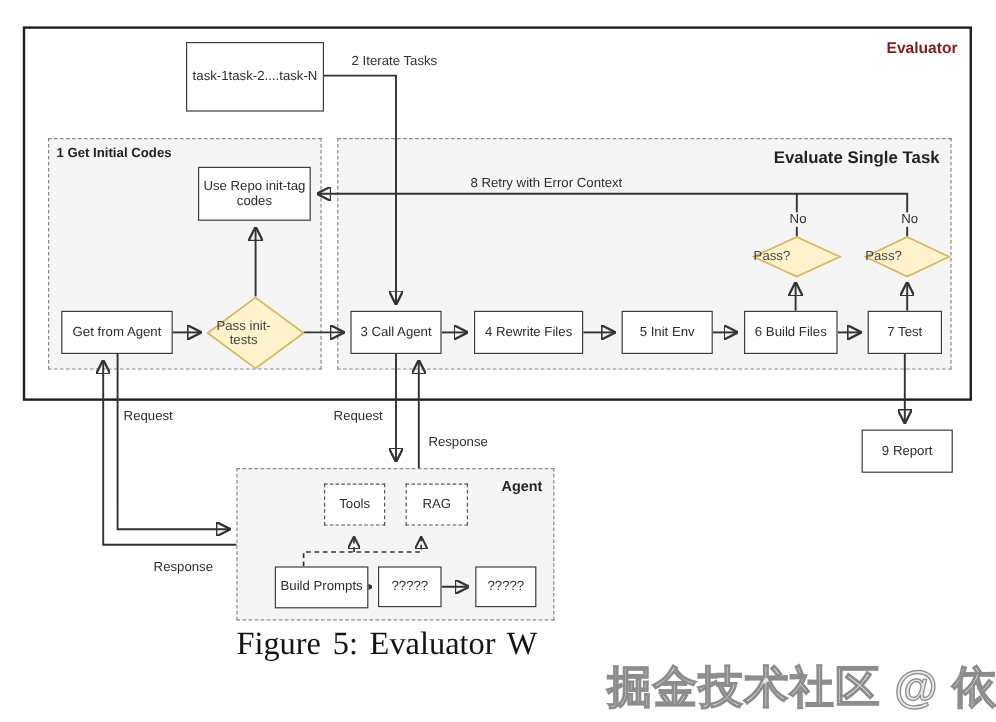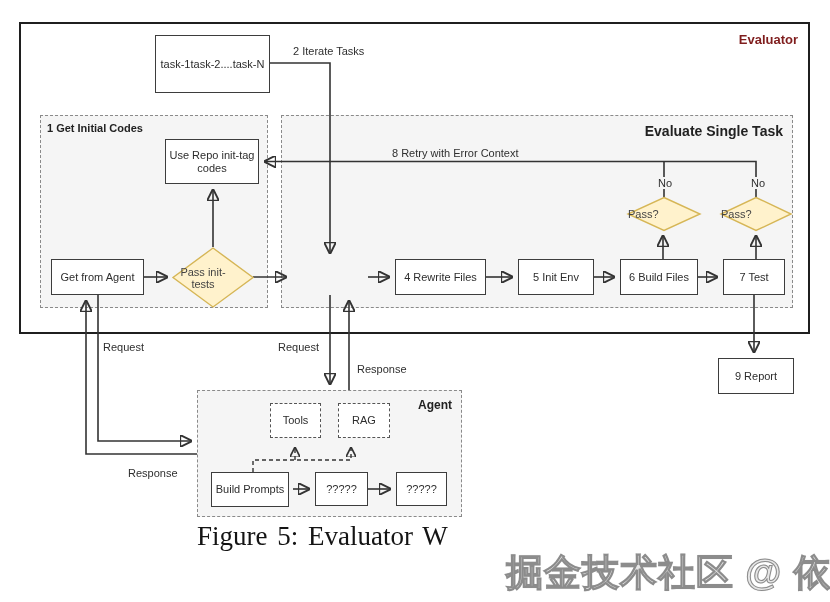--- a/index.html
+++ b/index.html
@@ -103,39 +103,40 @@
 
   <div class="node" style="left:155px;top:35px;width:115px;height:58px;flex-direction:row;">
     <div>task-1</div>
     <div>task-2</div>
     <div>....</div>
     <div>task-N</div>
   </div>
 
   <div class="node" style="left:165px;top:139px;width:94px;height:45px;">Use Repo init-tag codes</div>
   <div class="node" style="left:51px;top:259px;width:93px;height:36px;">Get from Agent</div>
+  <div class="node" style="left:292px;top:259px;width:76px;height:36px;">3 Call Agent</div>
   <div class="node" style="left:395px;top:259px;width:91px;height:36px;text-align:right;">4 Rewrite Files</div>
   <div class="node" style="left:518px;top:259px;width:76px;height:36px;">5 Init Env</div>
   <div class="node" style="left:620px;top:259px;width:78px;height:36px;">6 Build Files</div>
   <div class="node" style="left:723px;top:259px;width:62px;height:36px;">7 Test</div>
   <div class="node" style="left:718px;top:358px;width:76px;height:36px;">9 Report</div>
 
   <div class="dtext" style="left:173px;top:248px;width:80px;height:59px;">
     <div class="inner">Pass init-tests</div>
   </div>
   <div class="dtext" style="left:628px;top:197px;width:72px;height:34px;">
     <div>Pass?</div>
   </div>
   <div class="dtext" style="left:721px;top:197px;width:70px;height:34px;">
     <div>Pass?</div>
   </div>
 
   <div class="node dashed" style="left:270px;top:403px;width:51px;height:35px;">Tools</div>
   <div class="node dashed" style="left:338px;top:403px;width:52px;height:35px;">RAG</div>
-  <div class="node" style="left:211px;top:472px;width:78px;height:35px;">Build Prompts</div>
+  <div class="node" style="left:229px;top:472px;width:78px;height:35px;">Build Prompts</div>
   <div class="node" style="left:315px;top:472px;width:53px;height:34px;">?????</div>
   <div class="node" style="left:396px;top:472px;width:51px;height:34px;">?????</div>
 
   <div class="lbl" style="left:293px;top:45px;">2 Iterate Tasks</div>
   <div class="lbl" style="left:392px;top:147px;">8 Retry with Error Context</div>
   <div class="lbl on-line" style="left:655px;top:177px;">No</div>
   <div class="lbl on-line" style="left:748px;top:177px;">No</div>
   <div class="lbl" style="left:103px;top:341px;">Request</div>
   <div class="lbl" style="left:278px;top:341px;">Request</div>
   <div class="lbl" style="left:357px;top:363px;">Response</div>

